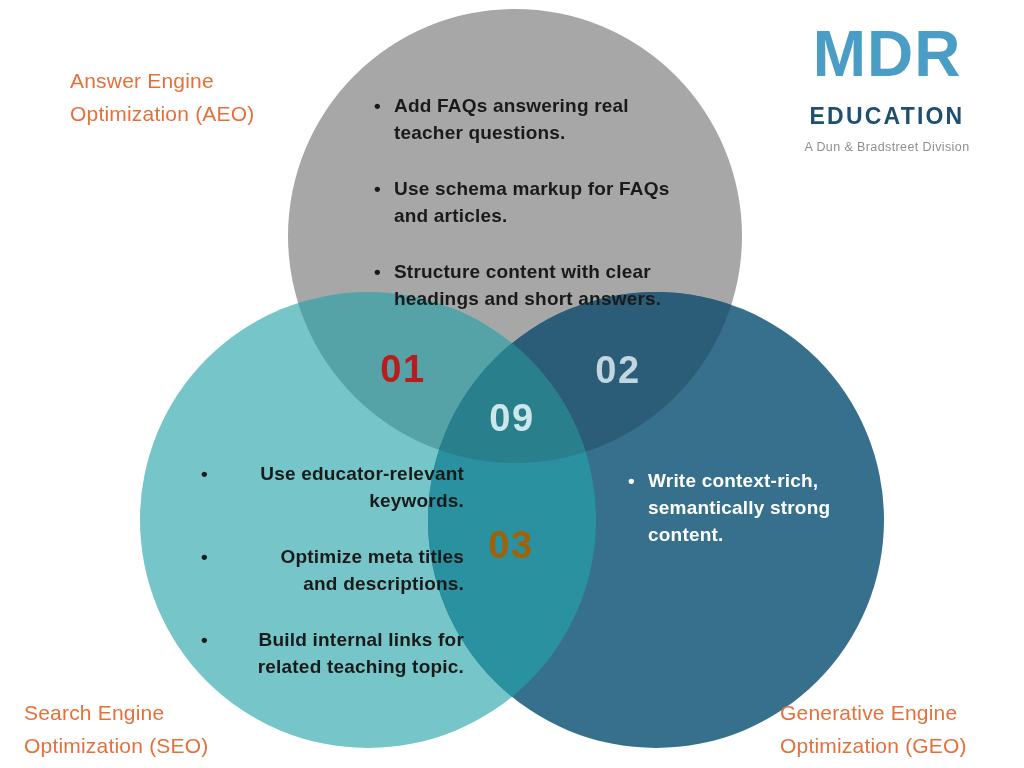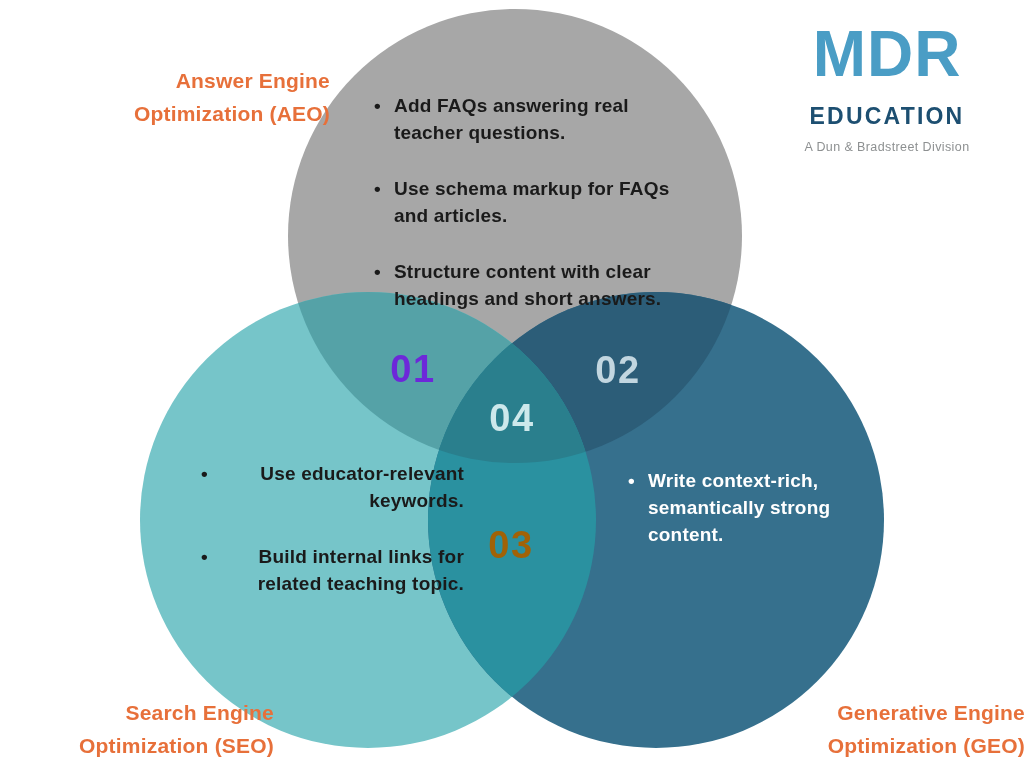--- a/index.html
+++ b/index.html
@@ -11,24 +11,24 @@
     overflow: hidden;
     background: #ffffff;
     font-family: "Liberation Sans", sans-serif;
   }
   .venn { position: absolute; left: 0; top: 0; width: 1024px; height: 768px; }
 
   
   .circle-label {
     position: absolute;
     font-size: 21px;
-    font-weight: bold;
+    font-weight: normal;
     line-height: 33px;
     color: #e7703a;
-    text-align: right;
+    text-align: left;
     white-space: pre-line;
     letter-spacing: 0.2px;
   }
   #aeo-label { left: 70px;  top: 64px;  width: 260px; }
   #seo-label { left: 24px;  top: 696px; width: 250px; }
   #geo-label { left: 780px; top: 696px; width: 245px; }
 
   
   .bullets {
     position: absolute;
@@ -56,21 +56,21 @@
   #geo-bullets { left: 610px; top: 451px; width: 235px; color: #ffffff; }
 
   
   .num {
     position: absolute;
     transform: translate(-50%, -50%);
     font-size: 38px;
     font-weight: bold;
     letter-spacing: 1.5px;
   }
-  #num-01 { left: 413px; top: 369px; color: #6d28d9; }
+  #num-01 { left: 403px; top: 369px; color: #b91c1c; }
   #num-02 { left: 618px; top: 370px; color: #c2d6e0; }
   #num-04 { left: 512px; top: 418px; color: #cde8eb; }
   #num-03 { left: 511px; top: 545px; color: #a16207; }
 
   
   .logo { position: absolute; left: 778px; top: 26px; width: 218px; text-align: center; }
   .logo-brand {
     font-size: 64px;
     line-height: 56px;
     font-weight: bold;
@@ -140,33 +140,35 @@
 teacher questions.</li>
     <li>Use schema markup for FAQs
 and articles.</li>
     <li>Structure content with clear
 headings and short answers.</li>
   </ul>
 
   <ul class="bullets" id="seo-bullets">
     <li>Use educator-relevant
 keywords.</li>
+    <li>Optimize meta titles
+and descriptions.</li>
     <li>Build internal links for
 related teaching topic.</li>
   </ul>
 
   <ul class="bullets" id="geo-bullets">
     <li>Write context-rich,
 semantically strong
 content.</li>
   </ul>
 
   <div class="num" id="num-01">01</div>
   <div class="num" id="num-02">02</div>
-  <div class="num" id="num-04">04</div>
+  <div class="num" id="num-04">09</div>
   <div class="num" id="num-03">03</div>
 
   <div class="logo">
     <div class="logo-brand">MDR</div>
     <div class="logo-division">EDUCATION</div>
     <div class="logo-tagline">A Dun &amp; Bradstreet Division</div>
   </div>
 
 </div>
 

